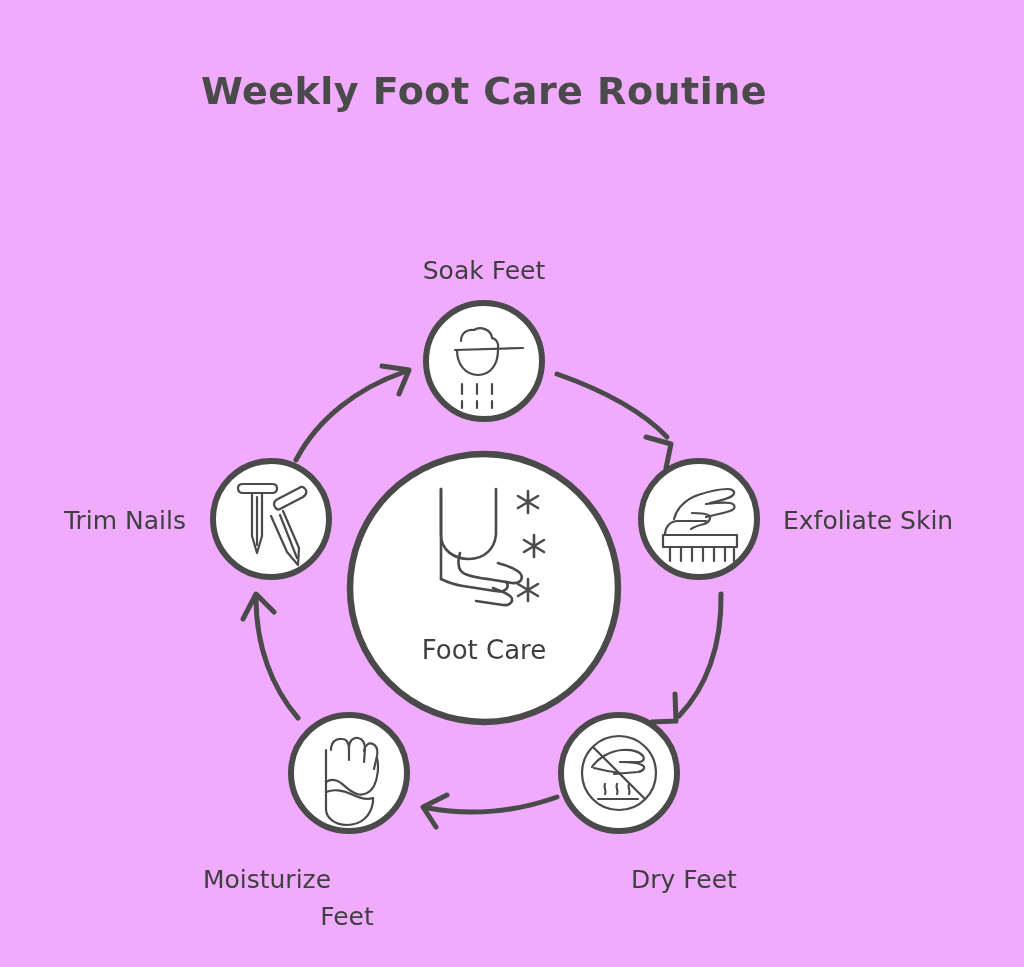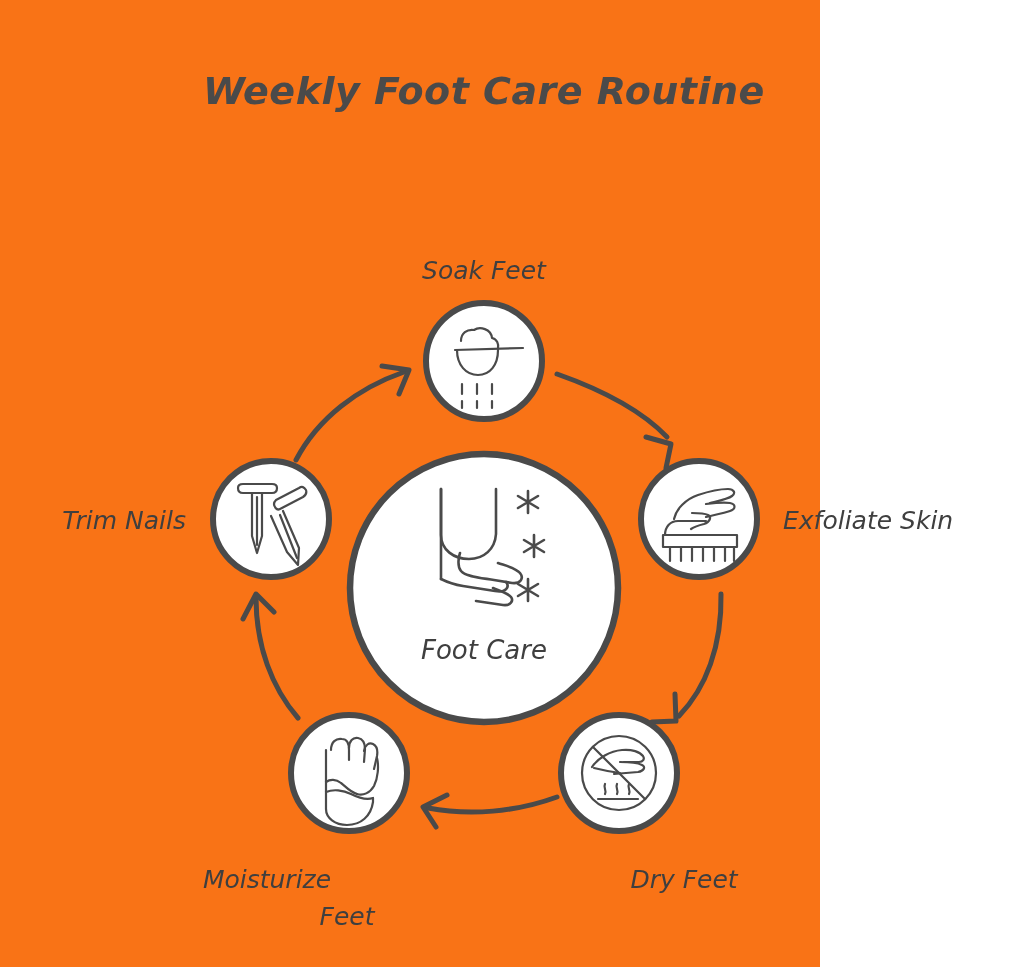--- a/index.html
+++ b/index.html
@@ -8,24 +8,23 @@
     background: #ffffff;
   }
   body {
     width: 1024px;
     height: 967px;
     font-family: "DejaVu Sans", sans-serif;
     overflow: hidden;
   }
   #canvas {
     position: relative;
-    width: 820px;
+    width: 1024px;
     height: 967px;
-    background: #f97316;
-    font-style: italic;
+    background: #f0abfc;
   }
   #diagram-svg {
     position: absolute;
     top: 0;
     left: 0;
     width: 1024px;
     height: 967px;
     display: block;
   }
   .title-text {

